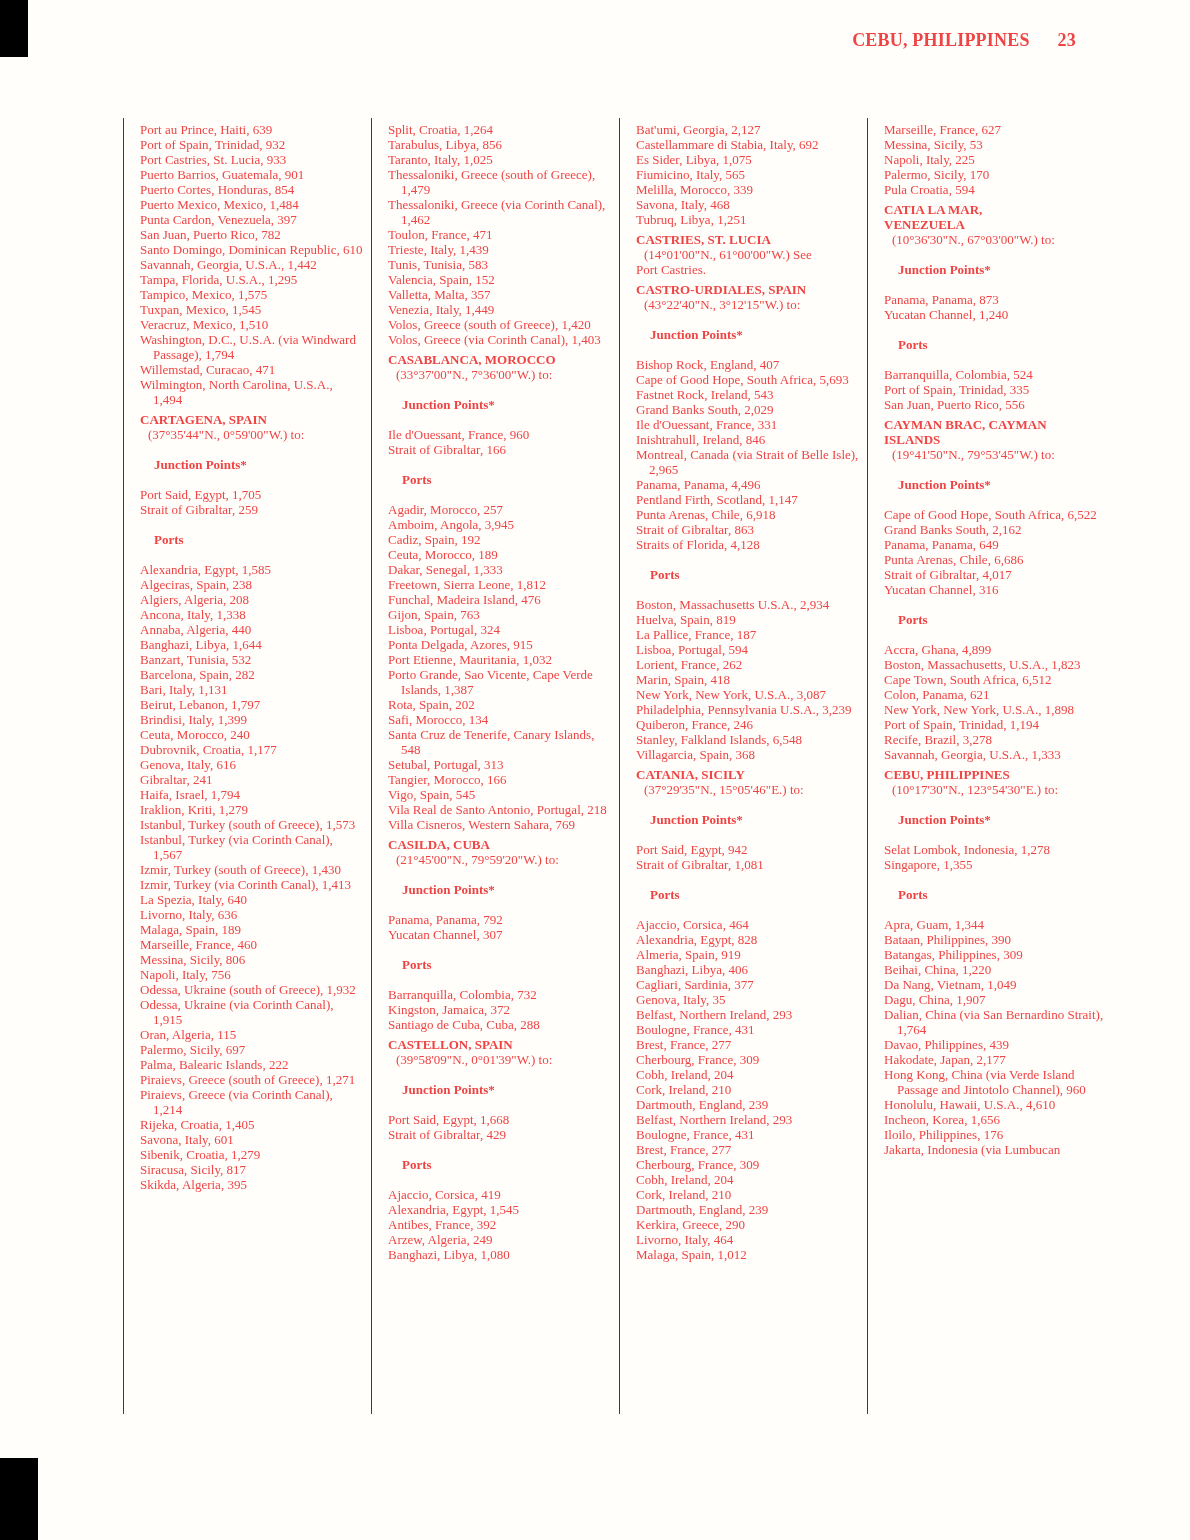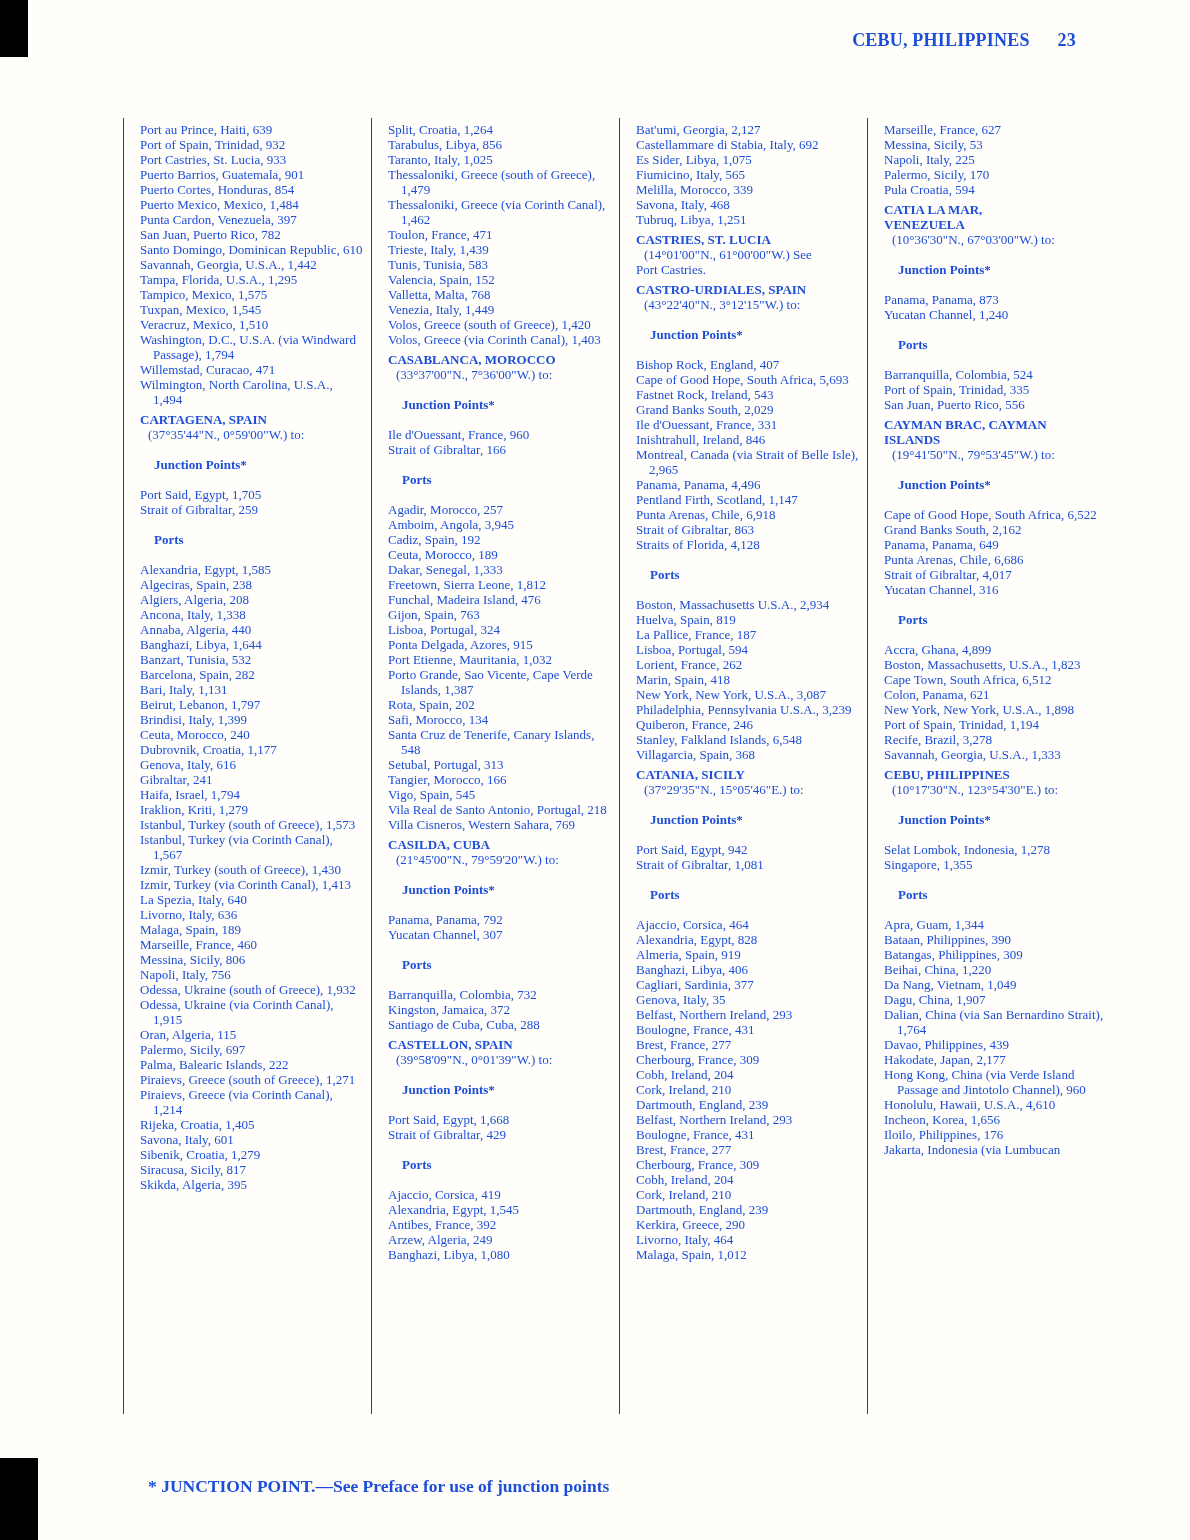--- a/index.html
+++ b/index.html
@@ -2,21 +2,21 @@
 <html><head>
 <meta charset="utf-8">
 <style>
   html, body { margin: 0; padding: 0; background: #e8e8e8; }
   .page {
     position: relative;
     width: 1190px;
     height: 1540px;
     background: #fffefb;
     font-family: "Liberation Serif", serif;
-    color: #1d4ed8;
+    color: #ef4444;
     overflow: hidden;
     margin: 0 auto;
   }
   .edge-mark { position: absolute; left: 0; background: #000; }
   .edge-mark.top { top: 0; width: 28px; height: 57px; }
   .edge-mark.bottom { top: 1458px; width: 38px; height: 82px; }
   .page-header {
     position: absolute;
     top: 30px;
     right: 114px;
@@ -147,21 +147,21 @@
     <section class="col">
         <div class="entry">Split, Croatia, 1,264</div>
         <div class="entry">Tarabulus, Libya, 856</div>
         <div class="entry">Taranto, Italy, 1,025</div>
         <div class="entry">Thessaloniki, Greece (south of Greece), 1,479</div>
         <div class="entry">Thessaloniki, Greece (via Corinth Canal), 1,462</div>
         <div class="entry">Toulon, France, 471</div>
         <div class="entry">Trieste, Italy, 1,439</div>
         <div class="entry">Tunis, Tunisia, 583</div>
         <div class="entry">Valencia, Spain, 152</div>
-        <div class="entry">Valletta, Malta, 768</div>
+        <div class="entry">Valletta, Malta, 357</div>
         <div class="entry">Venezia, Italy, 1,449</div>
         <div class="entry">Volos, Greece (south of Greece), 1,420</div>
         <div class="entry">Volos, Greece (via Corinth Canal), 1,403</div>
         <div class="heading">CASABLANCA, MOROCCO</div>
         <div class="coords">(33°37'00"N., 7°36'00"W.) to:</div>
         <div class="subheading">Junction Points*</div>
         <div class="entry">Ile d'Ouessant, France, 960</div>
         <div class="entry">Strait of Gibraltar, 166</div>
         <div class="subheading">Ports</div>
         <div class="entry">Agadir, Morocco, 257</div>
@@ -324,17 +324,14 @@
         <div class="entry">Davao, Philippines, 439</div>
         <div class="entry">Hakodate, Japan, 2,177</div>
         <div class="entry">Hong Kong, China (via Verde Island Passage and Jintotolo Channel), 960</div>
         <div class="entry">Honolulu, Hawaii, U.S.A., 4,610</div>
         <div class="entry">Incheon, Korea, 1,656</div>
         <div class="entry">Iloilo, Philippines, 176</div>
         <div class="entry">Jakarta, Indonesia (via Lumbucan</div>
       </section>
   </main>
 
-  <footer class="page-footer">
-    <span>* JUNCTION POINT.—See Preface for use of junction points</span>
-  </footer>
 
 </div>
 
 </body></html>

